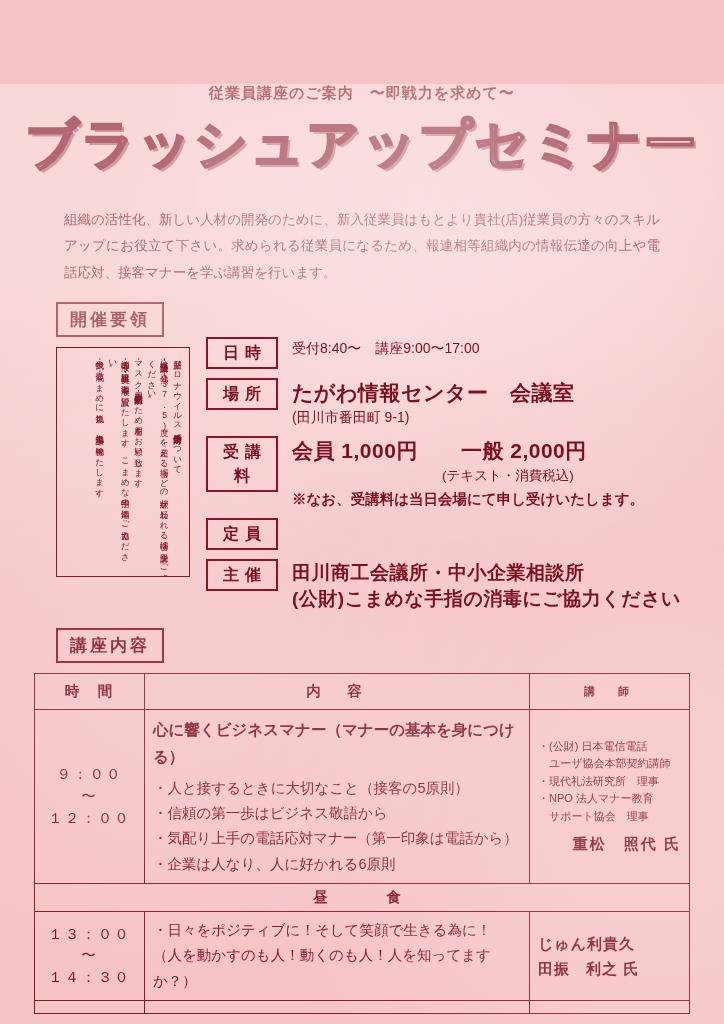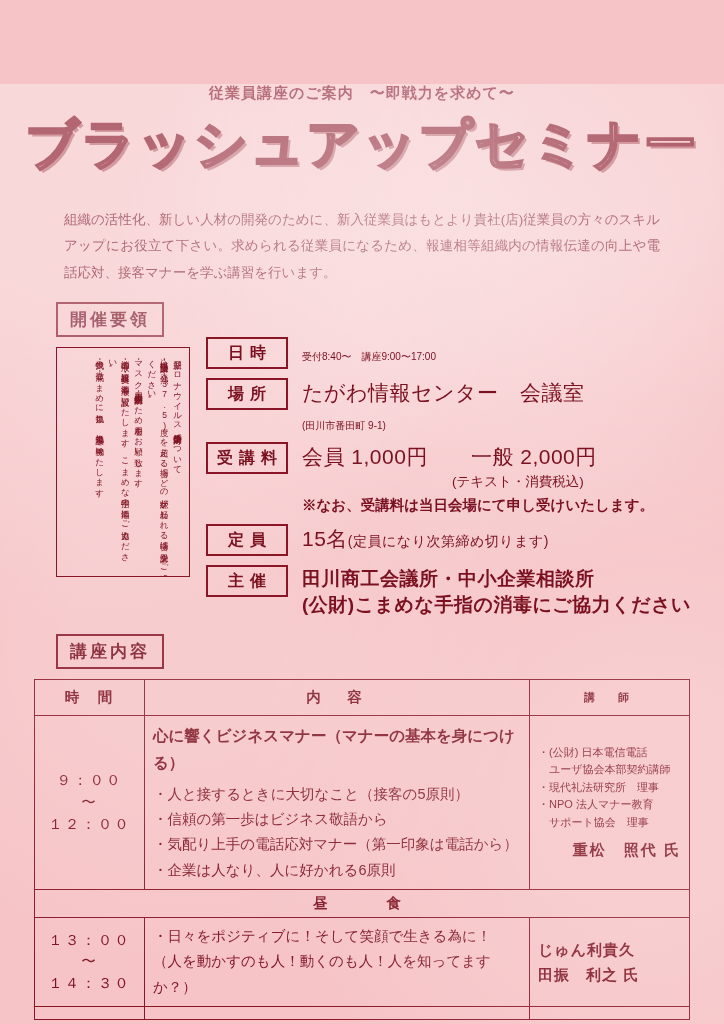--- a/index.html
+++ b/index.html
@@ -82,36 +82,36 @@
     letter-spacing:0.5px;
     overflow:hidden;
     color:#7f1222;
   }
   .vertical-note p{ margin:0 1px; }
 
   .info-rows{ margin-left:206px; padding-top:6px; }
   .row{ display:flex; align-items:flex-start; margin-bottom:9px; }
   .label{
     flex:0 0 auto;
-    width:82px;
+    width:72px;
     text-align:center;
     border:2px solid #8a1527;
     font-size:16px;
     font-weight:bold;
     letter-spacing:6px;
     padding:2px 0 2px 6px;
     margin-right:14px;
     line-height:1.5;
   }
   .rowbody{ padding-top:1px; }
   .big{ font-size:25px; font-weight:bold; letter-spacing:1px; line-height:1.2; }
   .big .small-paren{ font-size:17px; }
   .med{ font-size:19px; font-weight:bold; letter-spacing:0.5px; }
-  .med2{ font-size:21px; font-weight:normal; letter-spacing:0.5px; }
-  .sub{ font-size:10px; margin-top:12px; }
+  .med2{ font-size:21px; font-weight:bold; letter-spacing:0.5px; }
+  .sub{ font-size:14px; margin-top:2px; }
   .sub2{ font-size:13.5px; margin-top:2px; }
   .note-line{ font-size:14.5px; margin-top:5px; font-weight:bold;font-family:Liberation Mono, monospace; }
   .indent-right{ margin-left:150px; }
 
   
   .table-wrap{ margin:10px 34px 0 34px; }
   table{ width:100%; border-collapse:collapse; }
   th, td{
     border:1.4px solid #8a1527;
     padding:6px 8px;
@@ -177,25 +177,20 @@
         <div class="label">受講料</div>
         <div class="rowbody">
           <div class="med2">会員 1,000円　　一般 2,000円</div>
           <div class="sub2 indent-right">(テキスト・消費税込)</div>
           <div class="note-line">※なお、受講料は当日会場にて申し受けいたします。</div>
         </div>
       </div>
 
       <div class="row">
         <div class="label">定員</div>
-        <div class="rowbody">
-          <div class="med2">
-            <span>15名</span><span class="sub2" style="font-size:14px">(定員になり次第締め切ります)</span>
-          </div>
-        </div>
       </div>
 
       <div class="row">
         <div class="label">主催</div>
         <div class="rowbody">
           <div class="med">田川商工会議所・中小企業相談所</div>
           <div class="med">(公財)こまめな手指の消毒にご協力ください</div>
         </div>
       </div>
 

